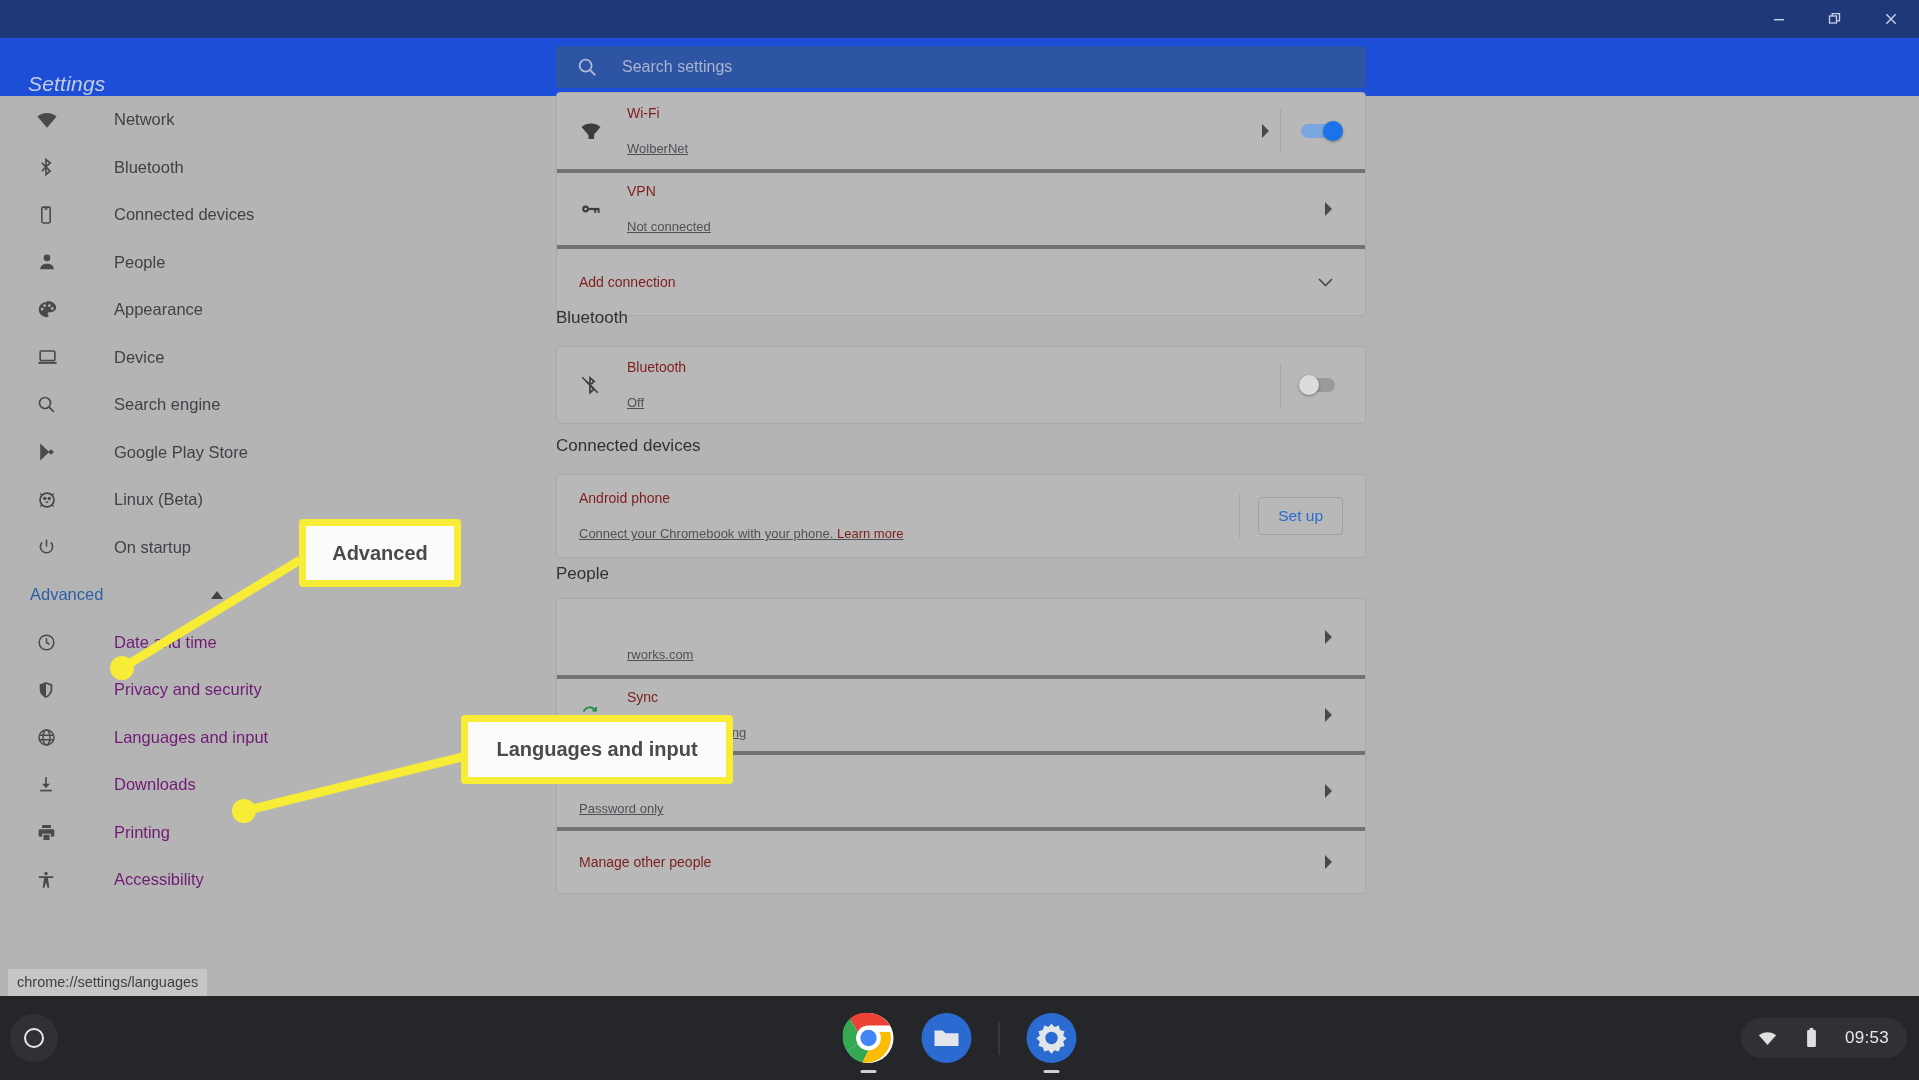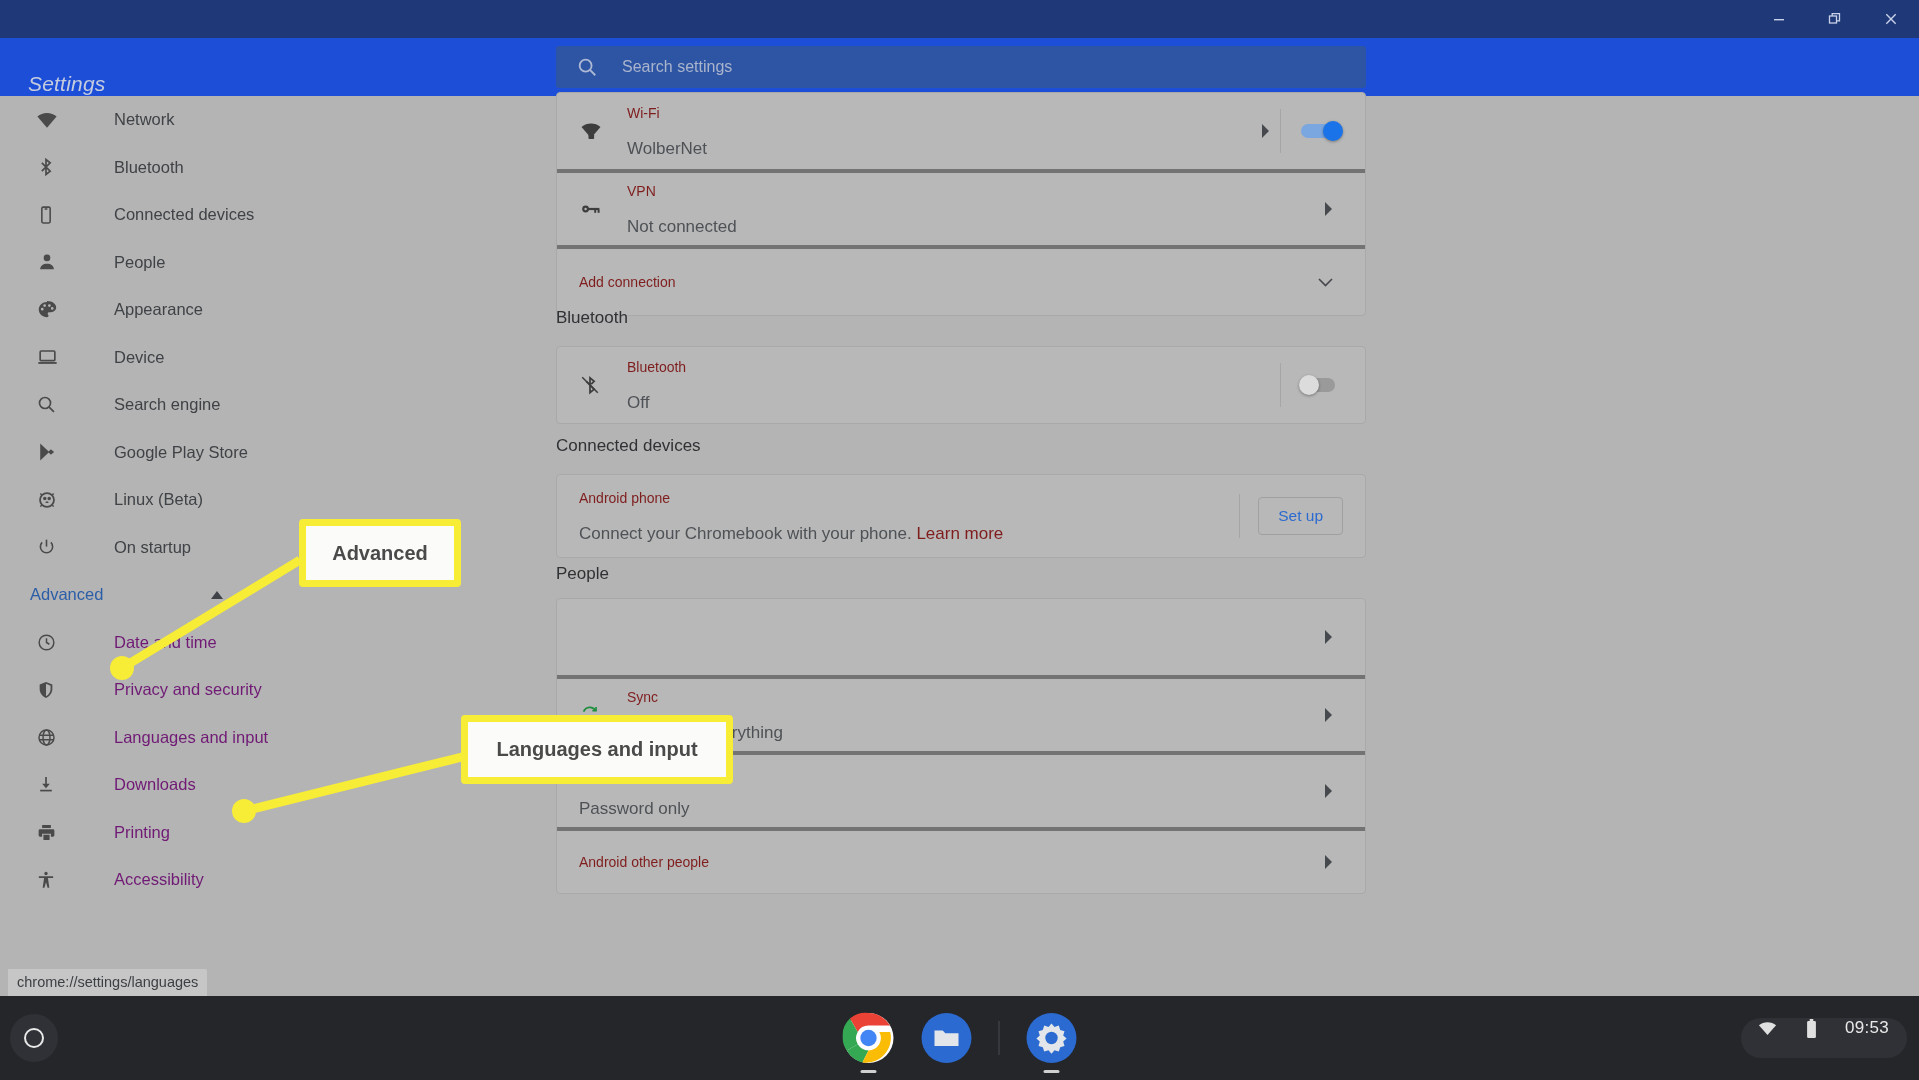--- a/index.html
+++ b/index.html
@@ -112,21 +112,21 @@
     min-height: 76px;
     padding: 0 22px 0 22px;
   }
   .row + .row { border-top: 4px solid #737373; }
   .row-ico {
     width: 40px; color: #3d3d3d; display:flex; align-items:center;
     flex: none;
   }
   .row-text { flex: 1 1 auto; padding-left: 8px; }
   .row-title { font-size: 14px; color: #7f1d1d; line-height: 22px; }
-  .row-sub { font-size: 17px; color: #4e5256; line-height: 22px; margin-top: 14px; }
+  .row-sub { font-size: 13px; color: #4e5256; line-height: 22px; margin-top: 14px; text-decoration: underline; }
   .chev-right { color: #46494d; display:flex; align-items:center; flex:none; padding-left: 8px;}
   .chev-down { color: #46494d; display:flex; align-items:center; flex:none; }
 
   .divider-v {
     width: 1px; height: 44px; background: #a6a6a6; margin: 0 18px 0 10px; flex:none;
   }
   
   .toggle { width: 44px; height: 20px; position: relative; flex:none; }
   .toggle .track {
     position:absolute; left: 2px; top: 3px; width: 34px; height: 14px;
@@ -186,21 +186,21 @@
   }
   .app { position: relative; width: 52px; height: 52px; }
   .app-dot {
     position: absolute; left: 50%; transform: translateX(-50%);
     bottom: -9px; width: 16px; height: 3px; border-radius: 2px; background: #cfcfcf;
   }
   .sep { width: 1px; height: 34px; background: #4a4b50; }
   .tray {
     position: absolute; right: 12px; top: 22px; height: 40px;
     background: #303136; border-radius: 20px;
-    display: flex; align-items: flex-start; gap: 27px;
+    display: flex; align-items: center; gap: 27px;
     padding: 0 18px 0 16px;
   }
   .tray-time { color: #e9e9e9; font-size: 17px; letter-spacing: .3px; }
 </style>
 </head>
 <body>
 
 <div id="root">
 
   <div class="titlebar">
@@ -504,20 +504,21 @@
           <button class="setup-btn">Set up</button>
         </div>
       </div>
 
       <div class="section-title" style="top:468px">People</div>
       <div class="card" style="top:502px">
         <div class="row">
           <span class="row-ico"></span>
           <span class="row-text">
             <span class="row-title" style="display:block">&nbsp;</span>
+            <span class="row-sub" style="display:block">rworks.com</span>
           </span>
           <span class="chev-right" style="padding-right:10px">
             <svg width="9" height="14" viewBox="0 0 9 14" fill="currentColor">
                 <path d="M1 0l7 7-7 7z"></path>
               </svg>
           </span>
         </div>
 
         <div class="row">
           <span class="row-ico">
@@ -545,21 +546,21 @@
           </span>
           <span class="chev-right" style="padding-right:10px">
             <svg width="9" height="14" viewBox="0 0 9 14" fill="currentColor">
                 <path d="M1 0l7 7-7 7z"></path>
               </svg>
           </span>
         </div>
 
         <div class="row" style="min-height:66px">
           <span class="row-text" style="padding-left:0">
-            <span class="row-title">Android other people</span>
+            <span class="row-title">Manage other people</span>
           </span>
           <span class="chev-right" style="padding-right:10px">
             <svg width="9" height="14" viewBox="0 0 9 14" fill="currentColor">
                 <path d="M1 0l7 7-7 7z"></path>
               </svg>
           </span>
         </div>
       </div>
     </main>
   </div>

